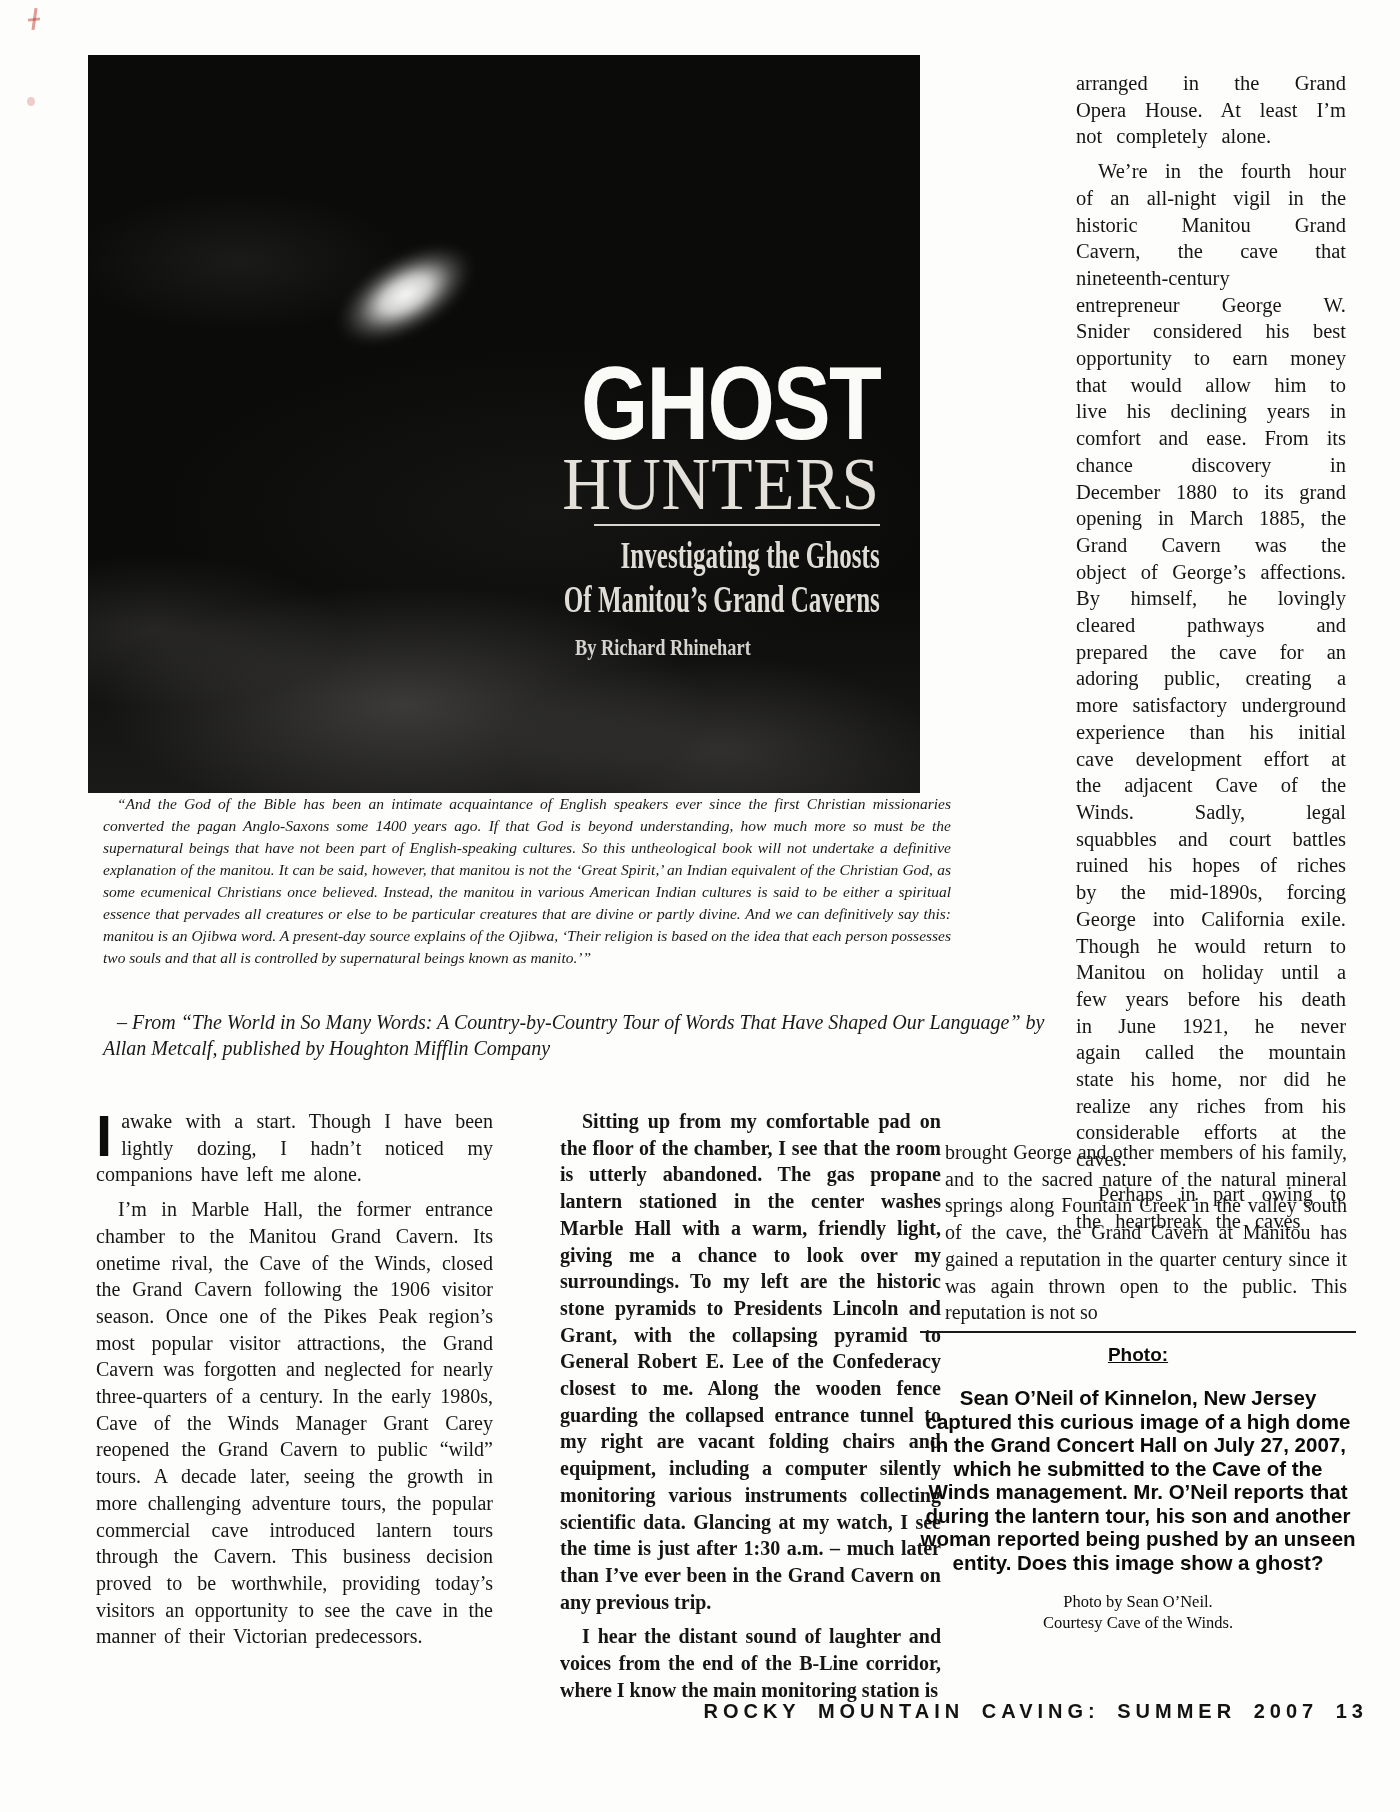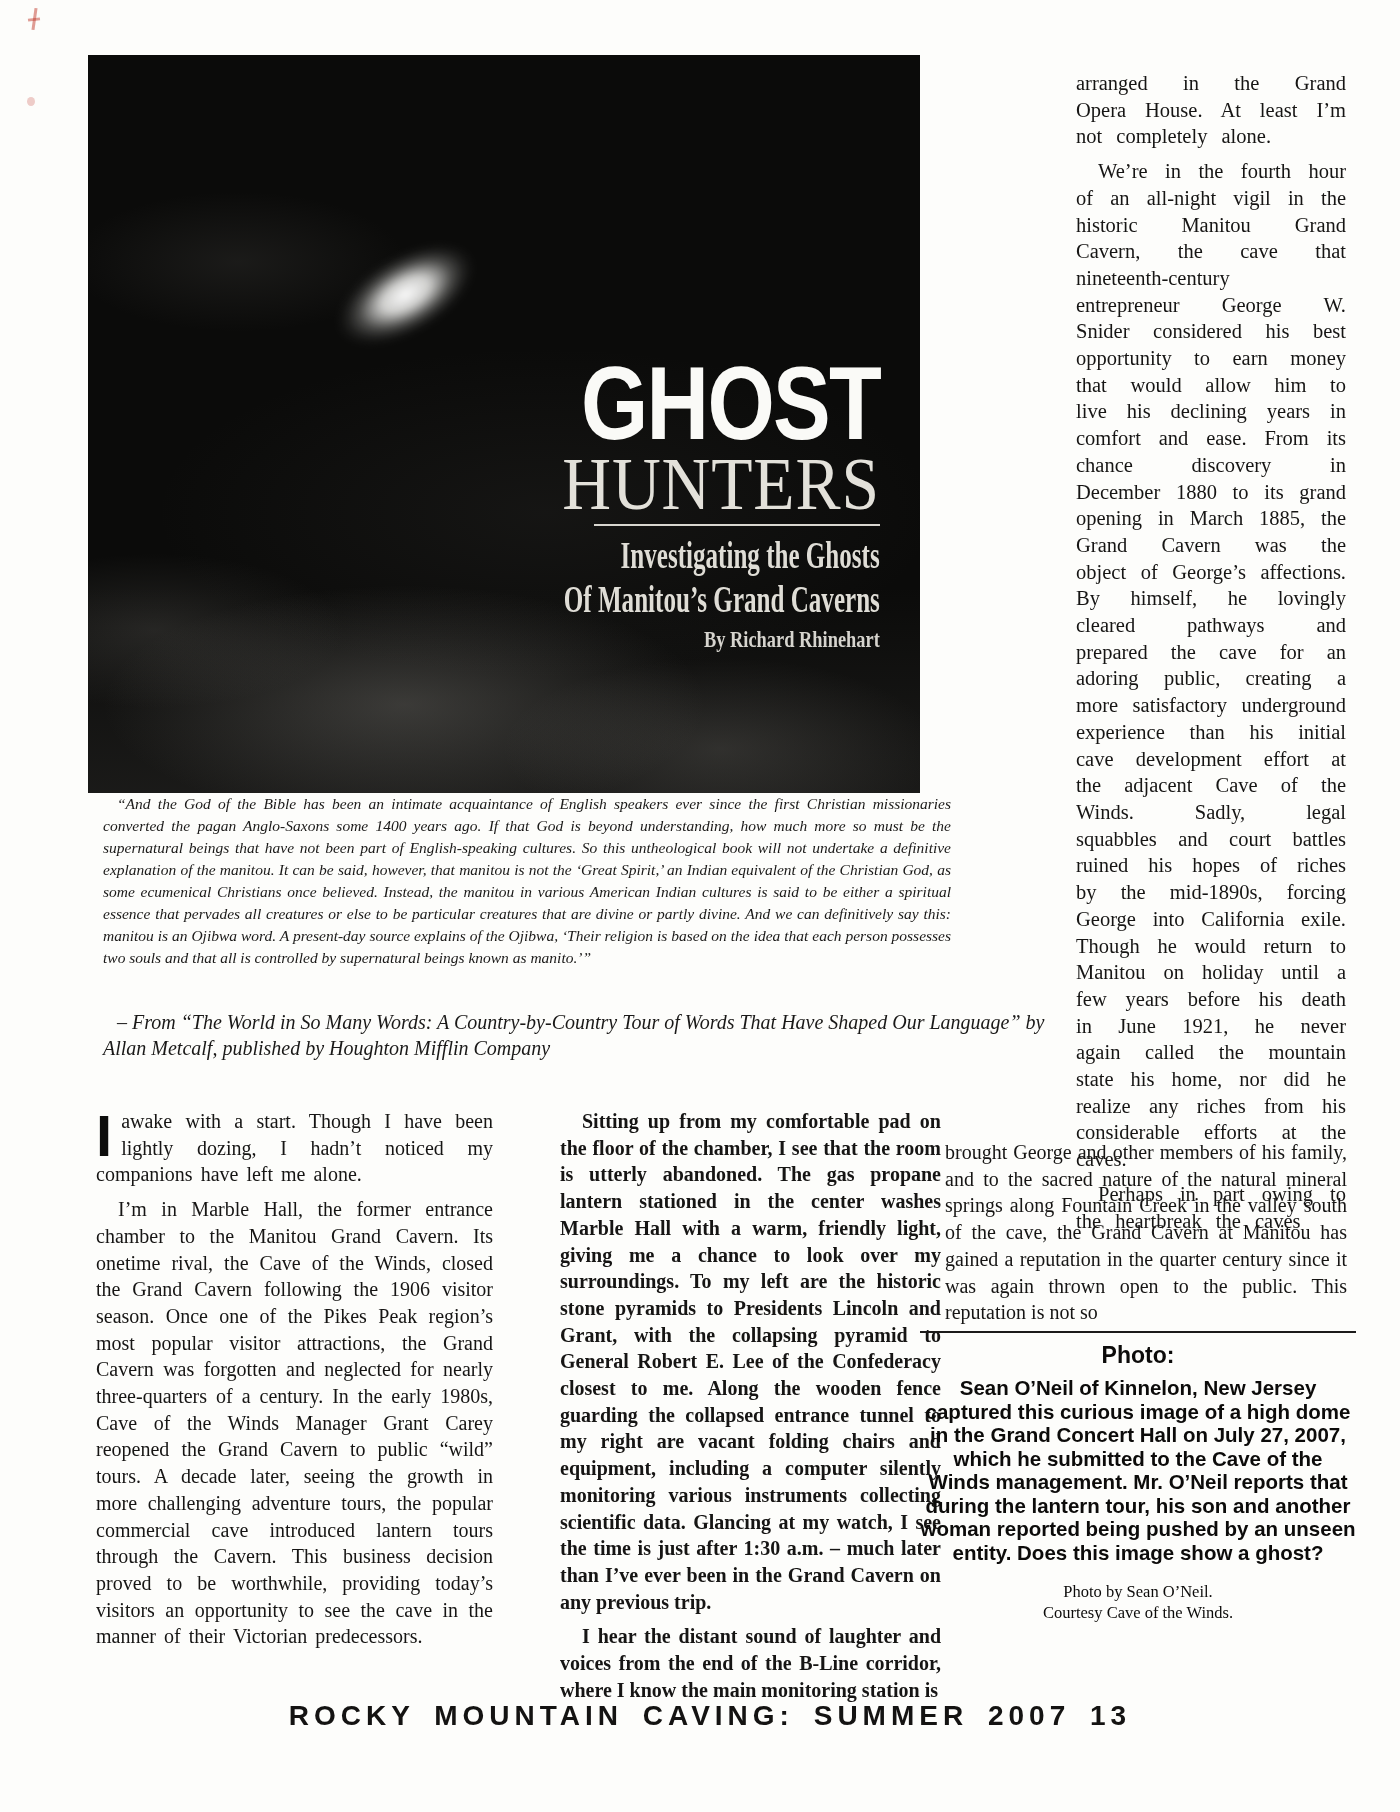--- a/index.html
+++ b/index.html
@@ -48,21 +48,21 @@
     display:inline-block; font-family:"Liberation Serif", serif;
     font-size:75px; line-height:71px; letter-spacing:1px;
     transform:scaleX(0.90); transform-origin:100% 50%; color:#e3e1da;
   }
   .ht-rule { width:286px; height:2px; background:#d8d6cf; margin:5px 0 7px auto; }
   .ht-sub span {
     display:inline-block; font-family:"Liberation Serif", serif; font-weight:700;
     font-size:38px; line-height:44px;
     transform:scaleX(0.66); transform-origin:100% 50%; color:#dfddd6;
   }
-  .ht-byline { margin-top:6px; }
+  .ht-byline { margin-top:14px;text-align:center; }
   .ht-byline span {
     display:inline-block; font-family:"Liberation Serif", serif; font-weight:700;
     font-size:23px; line-height:26px;
     transform:scaleX(0.80); transform-origin:100% 50%; color:#d6d4ce;
   }
 
   
   p { margin:8px; }
   .indent { text-indent:22px; }
 
@@ -91,30 +91,30 @@
 
   .dropcap {
     float:left; font-family:"Liberation Sans", sans-serif; font-weight:bold;
     font-size:58px; line-height:49px; margin:3px 9px 0 0; color:#0d0d0c;
   }
 
   
   .photo-rule { position:absolute; left:920px; top:1331px; width:436px; height:2px; background:#1c1b1a; }
   .photo-box { position:absolute; left:920px; top:1342px; width:436px; text-align:center;
     font-family:"Liberation Sans", sans-serif; color:#0c0b0a; }
-  .photo-heading { font-weight:bold; font-size:23px; line-height:26px; margin-bottom:8px; }
+  .photo-heading { font-weight:bold; font-size:19px; line-height:26px; margin-bottom:18px;text-decoration:underline; }
   .photo-caption { font-weight:bold; font-size:20.5px; line-height:23.5px; }
   .photo-credits { margin-top:17px; font-family:"Liberation Serif", serif;
     font-size:16.5px; line-height:21px; }
 
   
   .footer {
-    position:absolute; left:76px; top:1700px; width:1268px; text-align:center;
+    position:absolute; left:100px; top:1700px; width:1268px; text-align:right;
     font-family:"Liberation Sans", sans-serif; font-weight:bold;
-    font-size:28px; letter-spacing:5px; word-spacing:7px; color:#141312;
+    font-size:20px; letter-spacing:5px; word-spacing:7px; color:#141312;
     white-space:nowrap;
   }
 </style>
 </head>
 <body>
 
 <div class="page">
 
   <div class="scratch s1"></div>
   <div class="scratch s2"></div>

